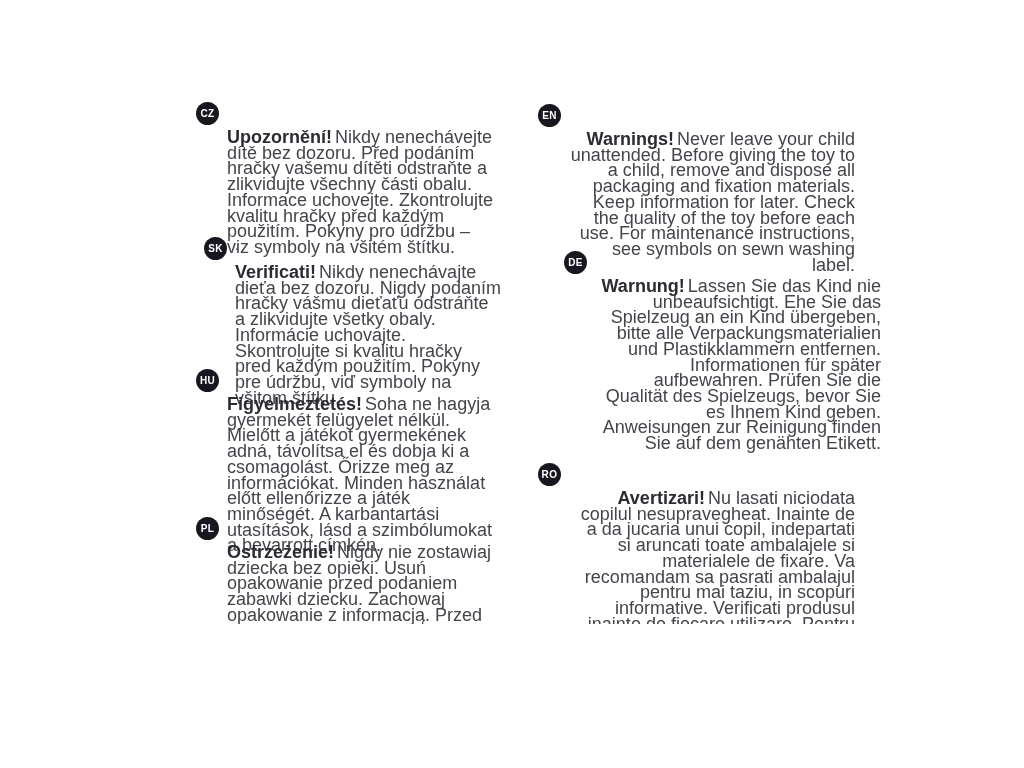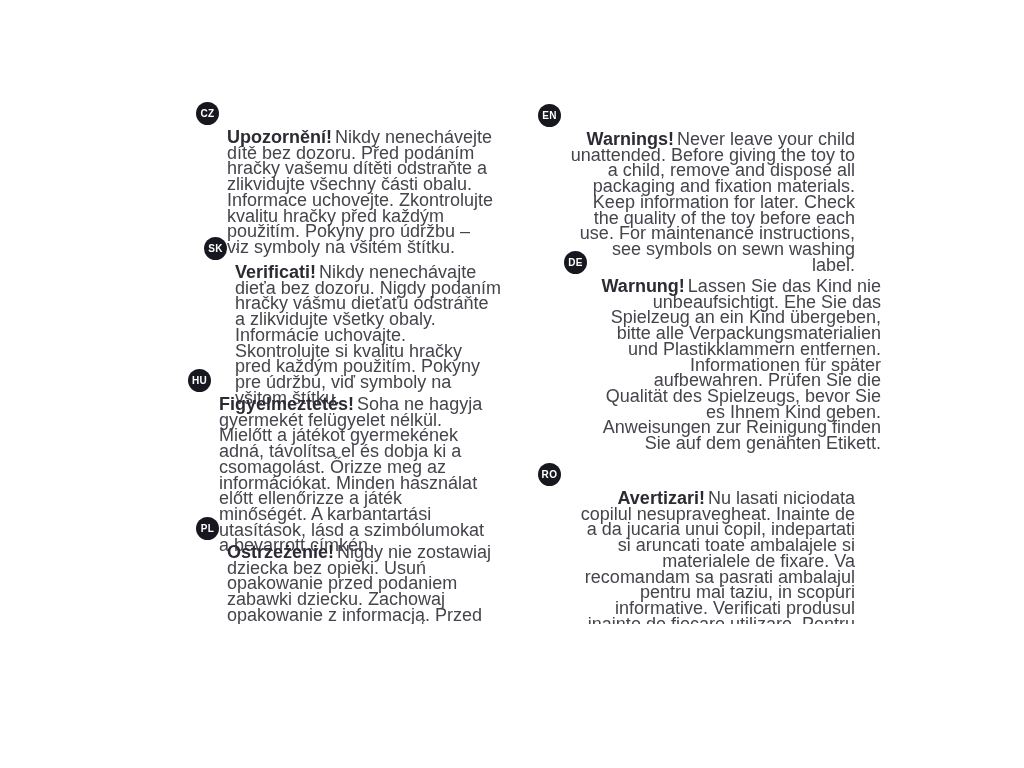--- a/index.html
+++ b/index.html
@@ -62,21 +62,21 @@
     <span class="badge">CZ</span>
     <p class="text"><strong>Upozornění!</strong><span>Nikdy nenechávejte dítě bez dozoru. Před podáním hračky vašemu dítěti odstraňte a zlikvidujte všechny části obalu. Informace uchovejte. Zkontrolujte kvalitu hračky před každým použitím. Pokyny pro údržbu – viz symboly na všitém štítku.</span></p>
   </div>
 
   <div class="section col-left" style="left:204px; top:237px;">
     <span class="badge">SK</span>
     <span class="stray-dot">.</span>
     <p class="text"><strong>Verificati!</strong><span>Nikdy nenechávajte dieťa bez dozoru. Nigdy podaním hračky vášmu dieťaťu odstráňte a zlikvidujte všetky obaly. Informácie uchovajte. Skontrolujte si kvalitu hračky pred každým použitím. Pokyny pre údržbu, viď symboly na všitom štítku.</span></p>
   </div>
 
-  <div class="section col-left" style="left:188px; top:369px;">
+  <div class="section col-left" style="left:196px; top:369px;">
     <span class="badge">HU</span>
     <p class="text"><strong>Figyelmeztetés!</strong><span>Soha ne hagyja gyermekét felügyelet nélkül. Mielőtt a játékot gyermekének adná, távolítsa el és dobja ki a csomagolást. Őrizze meg az információkat. Minden használat előtt ellenőrizze a játék minőségét. A karbantartási utasítások, lásd a szimbólumokat a bevarrott címkén.</span></p>
   </div>
 
   <div class="section col-left" style="left:196px; top:517px;">
     <span class="badge">PL</span>
     <p class="text"><strong>Ostrzeżenie!</strong><span>Nigdy nie zostawiaj dziecka bez opieki. Usuń opakowanie przed podaniem zabawki dziecku. Zachowaj opakowanie z informacją. Przed każdym użyciem sprawdź jakość zabawki. Instrukcje dotyczące dbania o produkt znajdziesz w symbolach na przyszytej metce.</span></p>
   </div>
 
   <div class="section col-right" style="left:538px; top:104px;">

